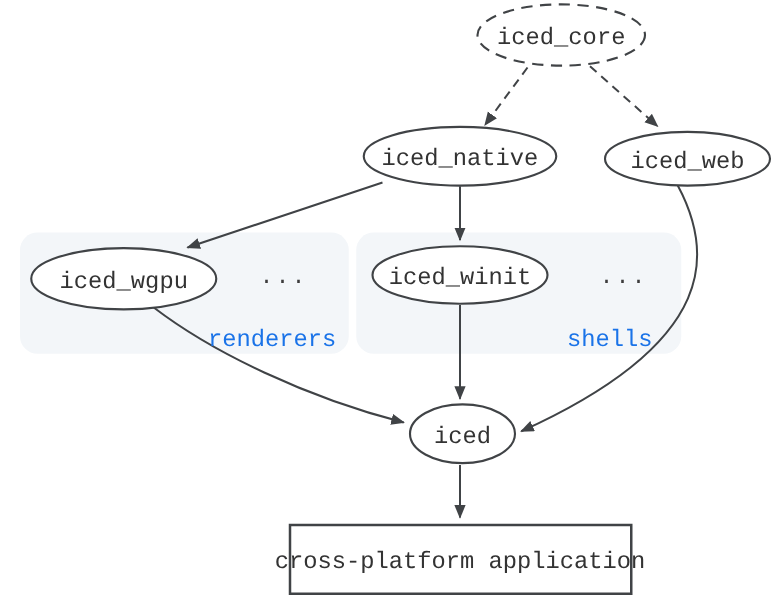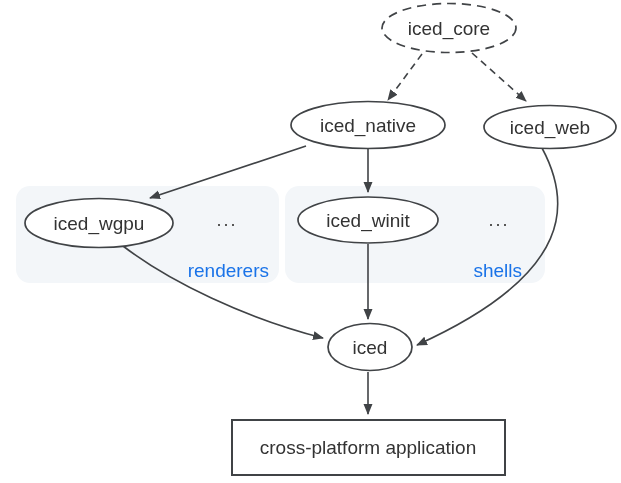--- a/index.html
+++ b/index.html
@@ -1,21 +1,21 @@
 <!DOCTYPE html>
 <html><head>
 <meta charset="utf-8">
 <style>
   html, body { margin: 0; padding: 0; background: #ffffff; }
   .stage {
     position: relative;
     width: 621px;
     height: 483px;
     background: #ffffff;
-    font-family: Liberation Sans, sans-serif;
+    font-family: Liberation Mono, monospace;
     overflow: hidden;
   }
   svg { position: absolute; top: 0; left: 0; }
   .node-label {
     font-size: 19px;
     fill: #333333;
   }
   .dots-label {
     font-size: 18px;
     fill: #3c3c3c;

